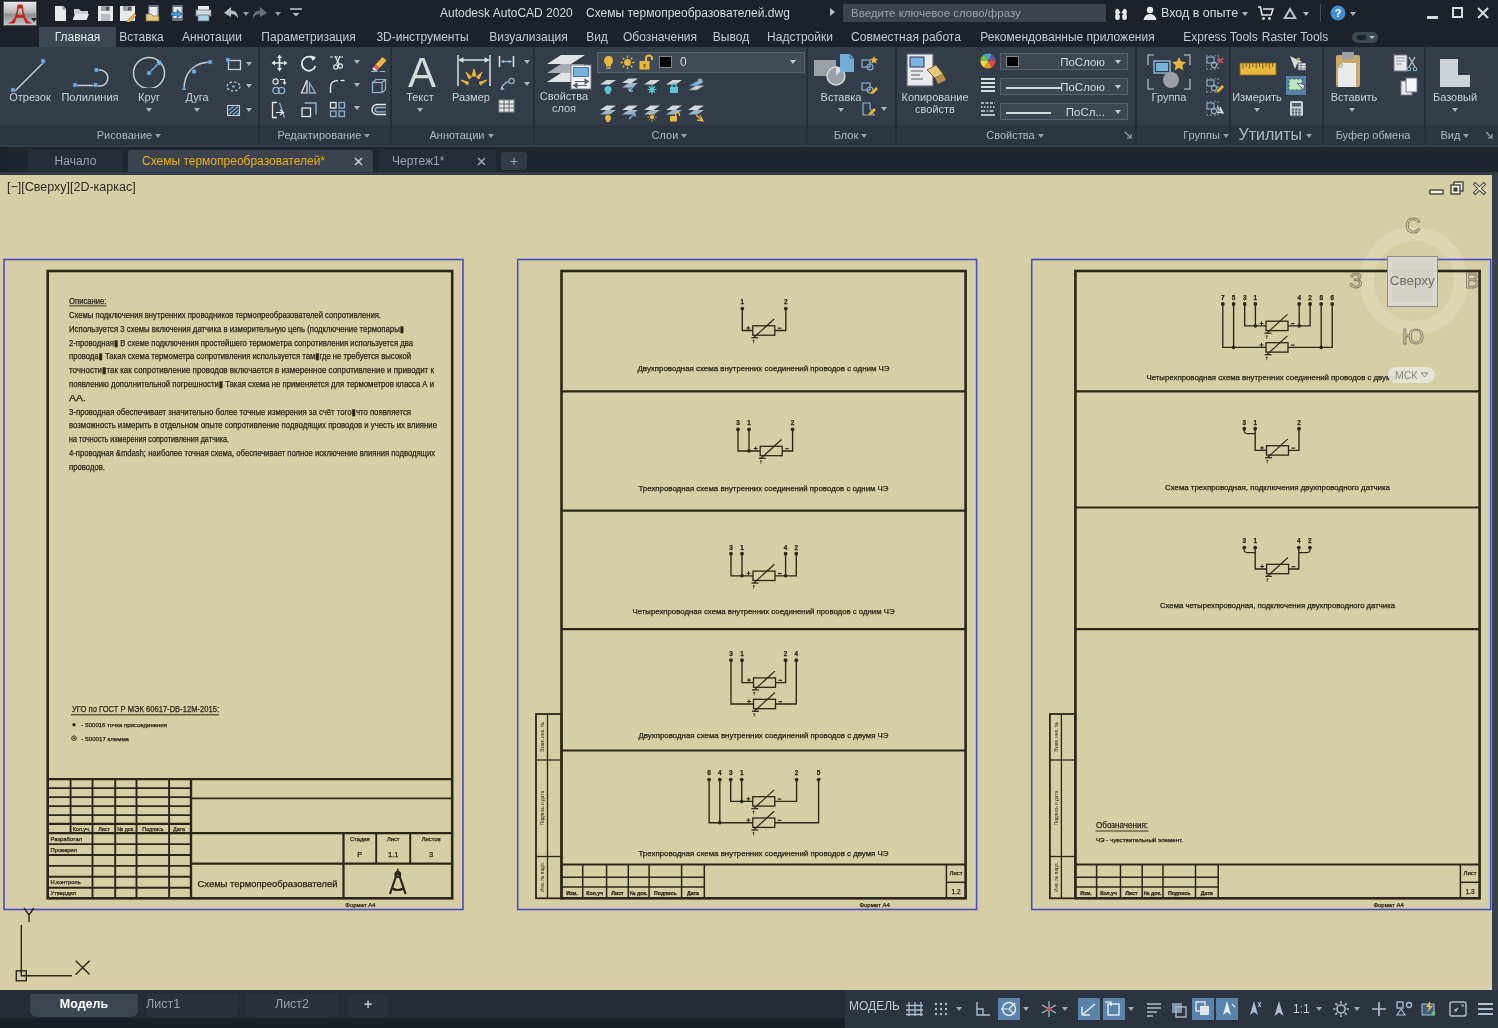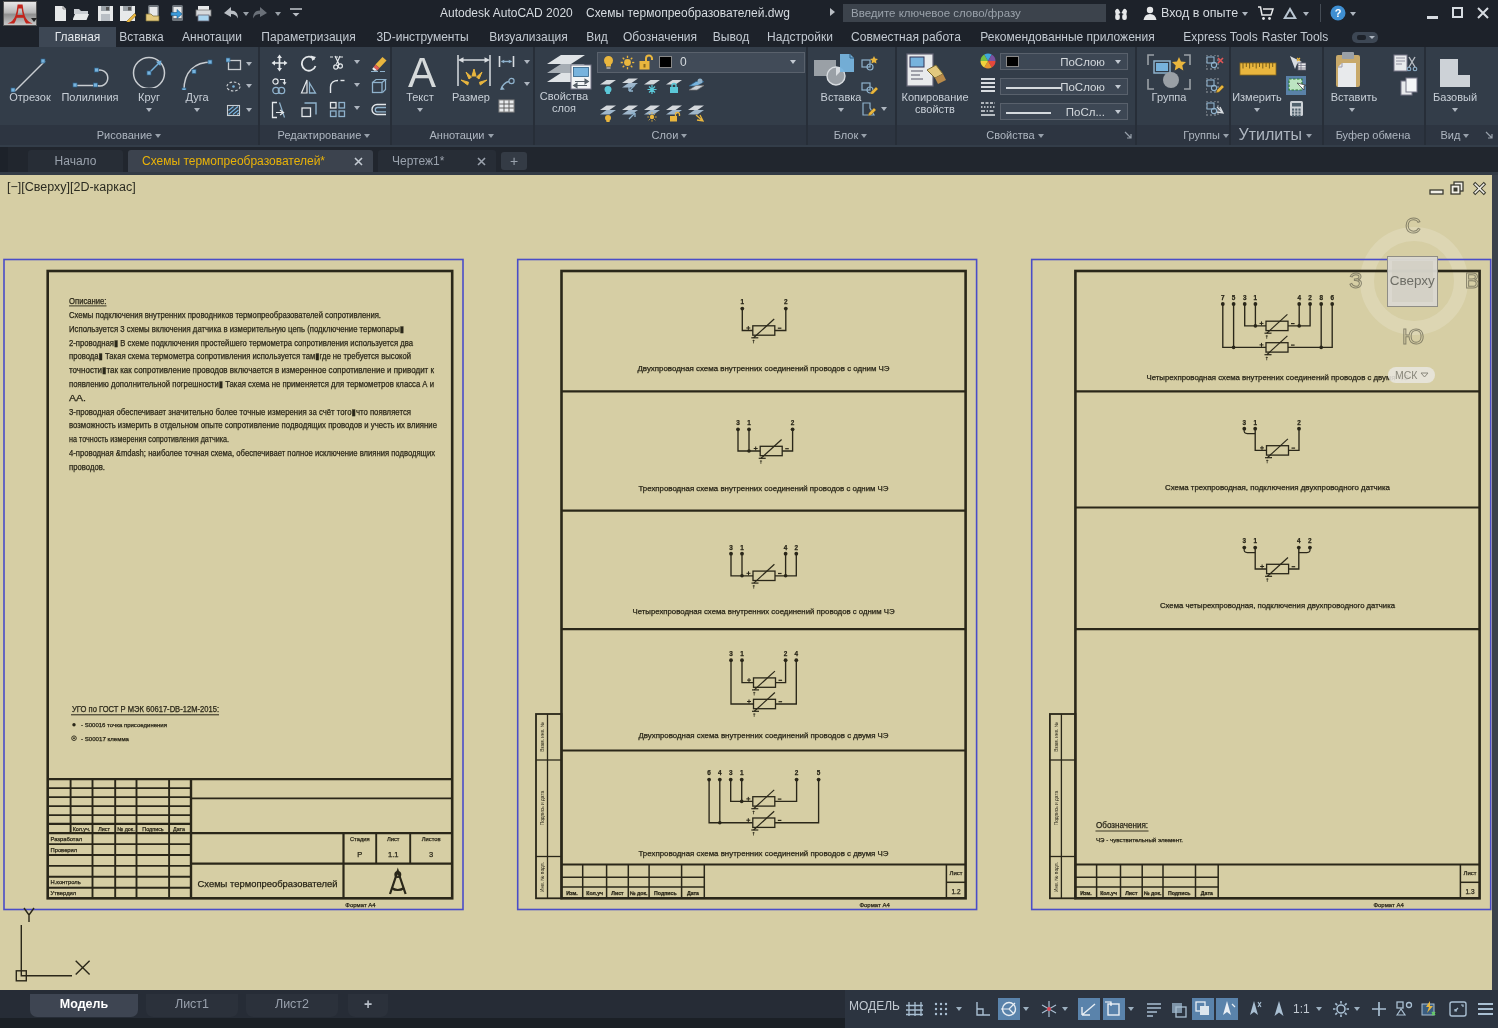--- a/index.html
+++ b/index.html
@@ -916,21 +916,21 @@
         <rect x="16.3" y="970.8" width="10" height="10"></rect>
         <path d="M24 908 L29 915 L34 908 M29 915 V922"></path>
         <path d="M75.7 960.7 L89.6 974.6 M89.6 960.7 L75.7 974.6"></path>
       </g>
 </svg>
   </div>
 <div id="bottombar">
 <div class="abs" style="left:0;top:28px;width:845px;height:10px;background:#1b2026"></div>
 <div class="abs" style="left:845px;top:0;width:653px;height:38px;background:#2c3440"></div>
 <div class="abs" style="left:30px;top:4px;width:108px;height:23px;background:#3e4552;border-radius:0 0 7px 7px;color:#fff;font-weight:bold;font-size:12.5px;text-align:center;line-height:20px">Модель</div>
-<div class="abs" style="left:146px;top:4px;width:92px;height:23px;background:#2b313b;border-radius:0 0 7px 7px;color:#99a1ad;font-size:12.5px;text-align:center;line-height:20px">Лист1</div>
+<div class="abs" style="left:146px;top:4px;width:92px;height:23px;background:#2b313b;border-radius:0 0 7px 7px;color:#99a1ad;font-size:12.5px;text-align:left;line-height:20px">Лист1</div>
 <div class="abs" style="left:246px;top:4px;width:92px;height:23px;background:#2b313b;border-radius:0 0 7px 7px;color:#99a1ad;font-size:12.5px;text-align:center;line-height:20px">Лист2</div>
 <div class="abs" style="left:348px;top:4px;width:40px;height:23px;background:#2b313b;border-radius:0 0 7px 7px;color:#b8bfc9;font-size:14px;font-weight:bold;text-align:center;line-height:20px">+</div>
 <div class="abs" style="left:849px;top:9px;font-size:12px;color:#c3cad2">МОДЕЛЬ</div>
 <div class="abs" style="left:903px;top:8px;width:22px;height:22px;"><svg width="22" height="22" viewBox="0 0 22 22">
         <path d="M6 4 V18 M12 4 V18 M18 4 V18 M3 7.5 H20 M3 12 H20 M3 16.5 H20" stroke="#a9bfd2" stroke-width="1.3"></path>
       </svg></div>
 <div class="abs" style="left:930px;top:8px;width:22px;height:22px;"><svg width="22" height="22" viewBox="0 0 22 22">
         <g fill="#a9bfd2">
           <circle cx="6" cy="6" r="1.2"></circle>
           <circle cx="6" cy="11" r="1.2"></circle>

